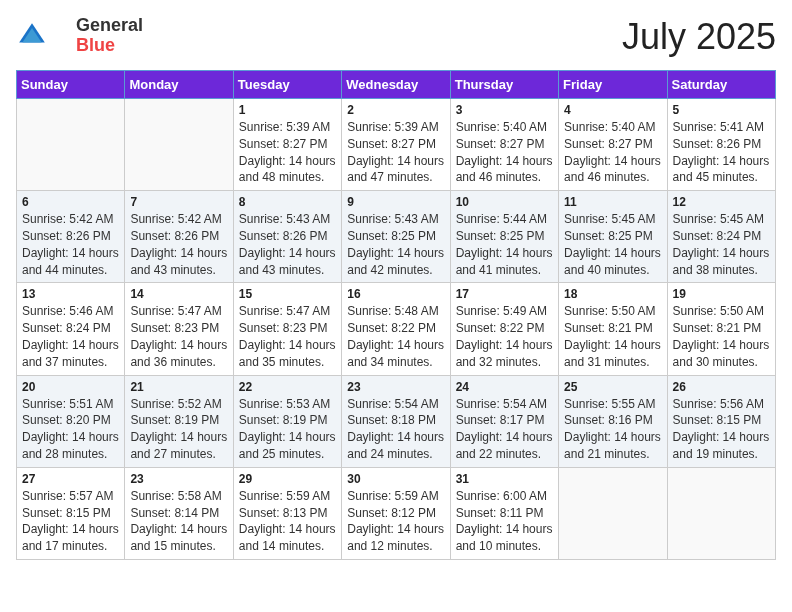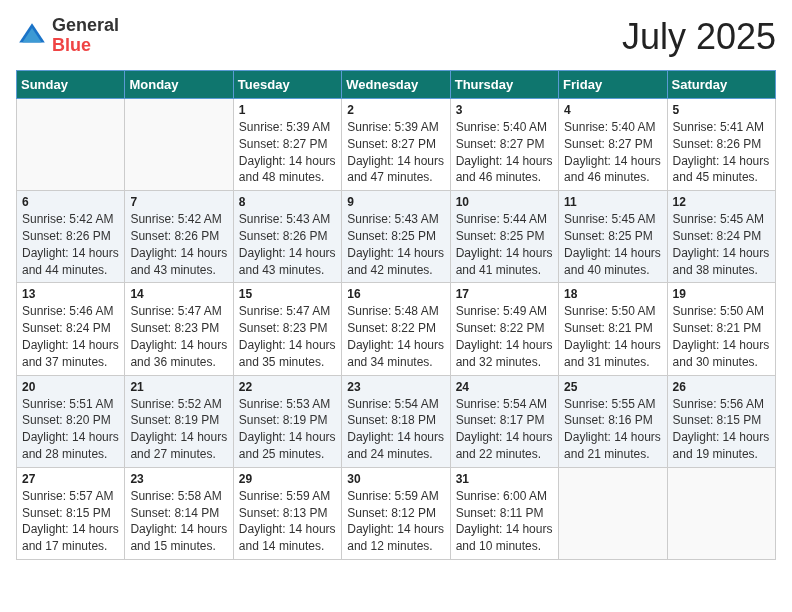--- a/index.html
+++ b/index.html
@@ -18,20 +18,21 @@
     }
     .logo {
       display: flex;
       align-items: center;
       gap: 4px;
     }
     .logo-text {
       font-size: 18px;
       font-weight: bold;
       line-height: 1.1;
+      margin-left: 24px;
     }
     .logo-general { color: #333; }
     .logo-blue { color: #ef4444; }
     .logo-icon {
       width: 32px;
       height: 32px;
     }
     .title-block {
       text-align: center;
     }
@@ -43,21 +44,21 @@
     .location-title {
       font-size: 15px;
       color: #444;
     }
     .calendar-table {
       width: 100%;
       border-collapse: collapse;
       border: 1px solid #ccc;
     }
     .calendar-table th {
-      background-color: #0f766e;
+      background-color: #6d28d9;
       color: #fff;
       font-size: 13px;
       font-weight: bold;
       padding: 6px 4px;
       border: 1px solid #5a9ad4;
       text-align: left;
     }
     .calendar-table td {
       vertical-align: top;
       padding: 4px 5px;

